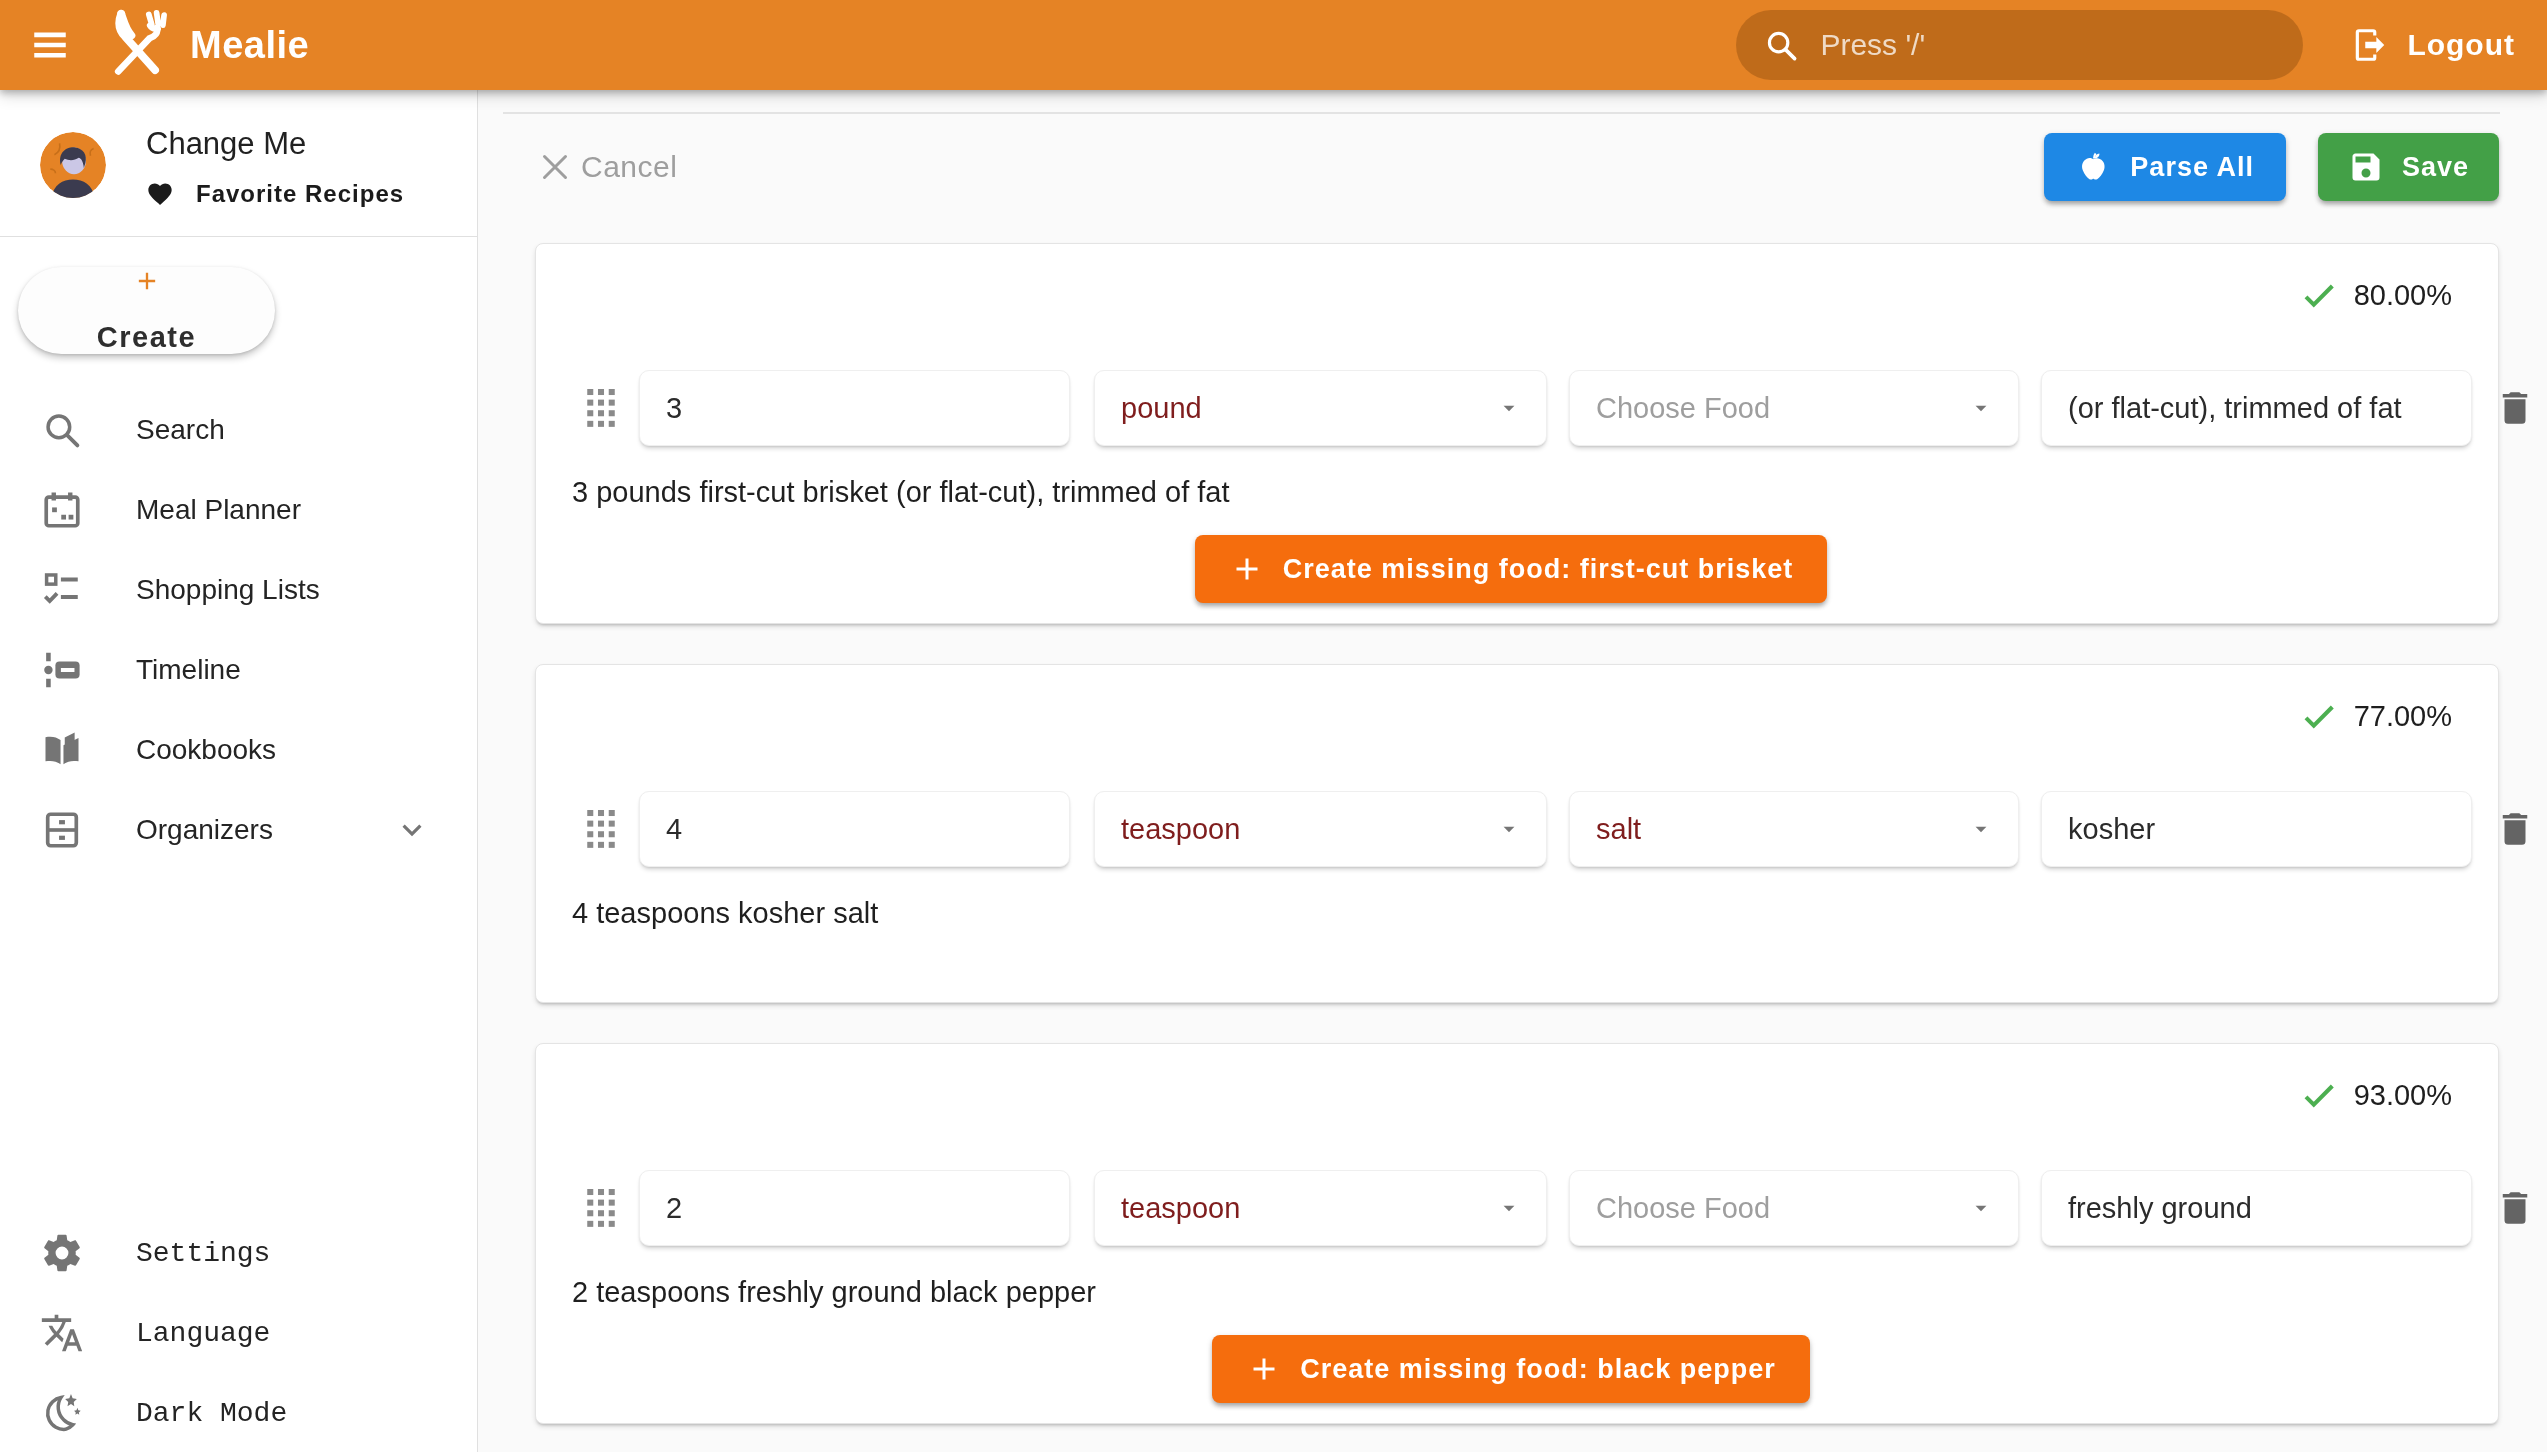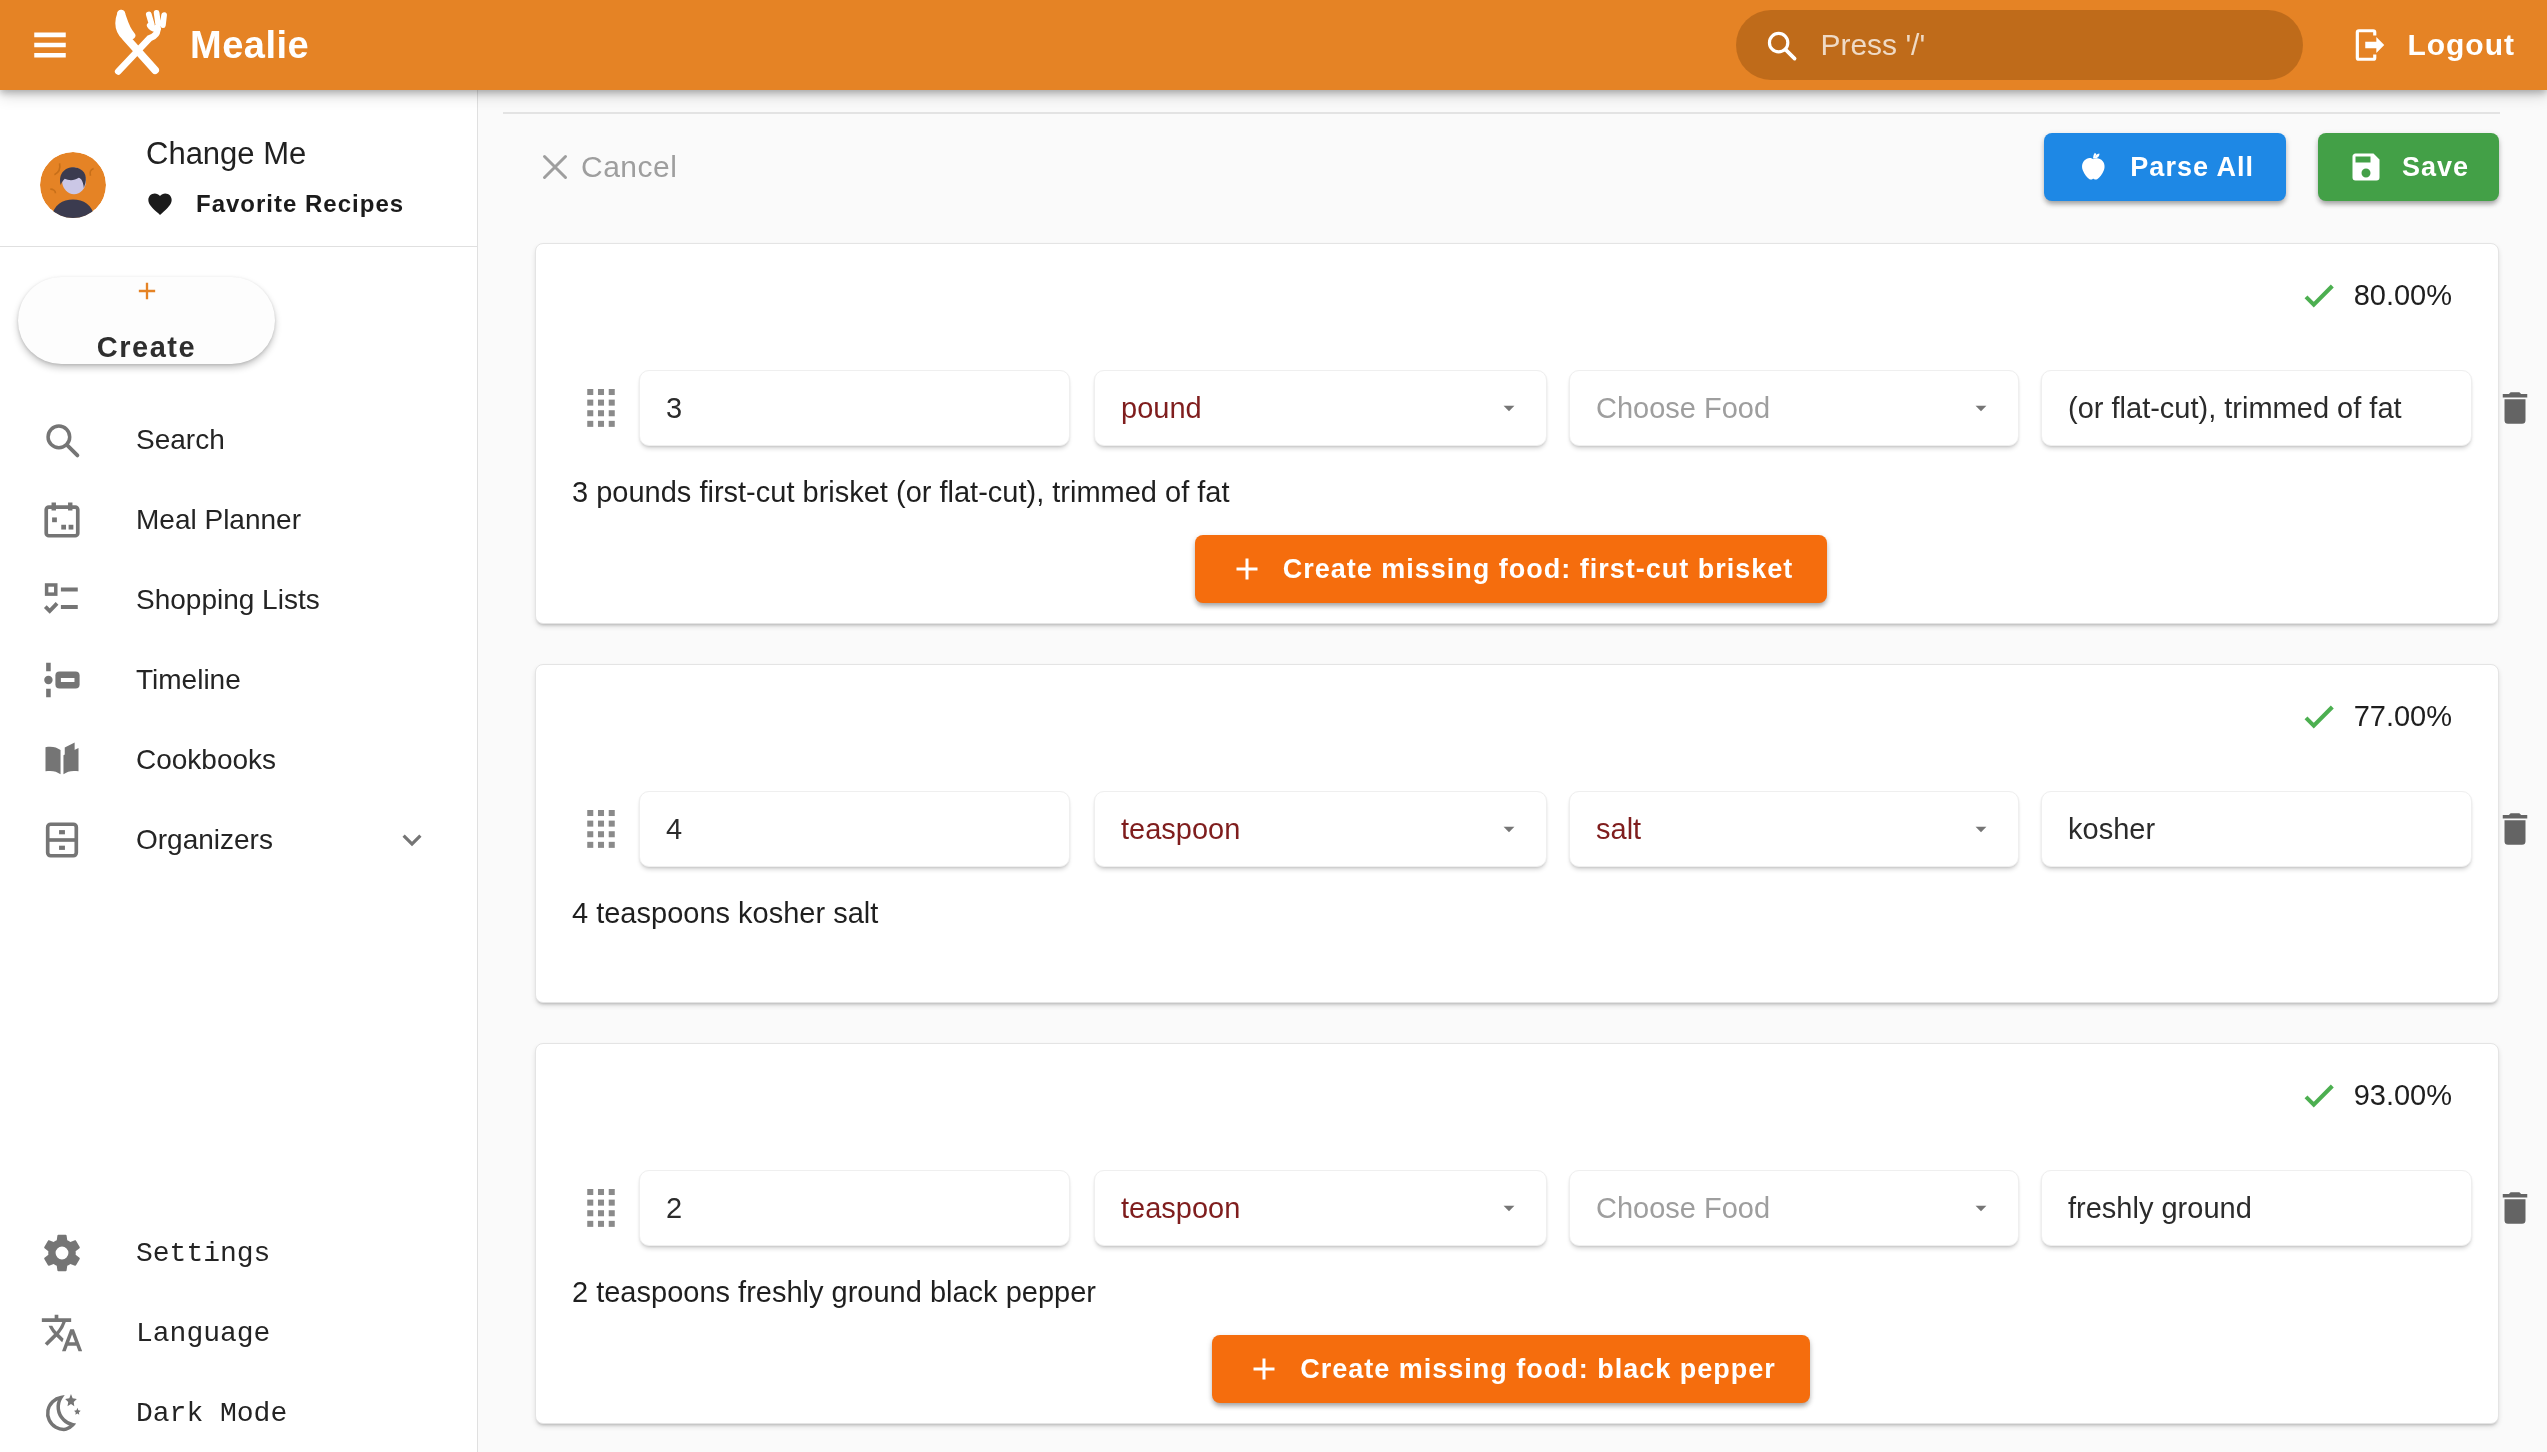--- a/index.html
+++ b/index.html
@@ -25,21 +25,21 @@
     color:#fff; font-size:30px; width:100%; font-family:inherit; }
   .searchbar input::placeholder { color:rgba(255,255,255,.75); }
   .logout { display:flex; align-items:center; gap:18px; color:#fff; margin-left:34px;
     padding:0 14px; height:66px; cursor:pointer; }
   .logout svg { width:38px; height:38px; }
   .logout .lbl { font-size:30px; font-weight:600; letter-spacing:1px; }
 
   
   .sidebar { position:absolute; top:90px; left:0; bottom:0; width:478px; background:#fff;
     border-right:1px solid #e0e0e0; display:flex; flex-direction:column; z-index:5; }
-  .user { display:flex; align-items:flex-end; gap:40px; padding:32px 20px 28px 40px;margin-top:10px; }
+  .user { display:flex; align-items:center; gap:40px; padding:32px 20px 28px 40px; }
   .avatar { width:66px; height:66px; border-radius:50%; overflow:hidden; flex:0 0 auto; }
   .avatar svg { width:100%; height:100%; display:block; }
   .user-name { font-size:31px; color:#212121; line-height:1.15; padding-top:4px; }
   .fav-btn { display:flex; align-items:center; gap:22px; margin-top:18px; cursor:pointer; }
   .fav-btn svg { width:28px; height:28px; color:#1b1b1b; }
   .fav-btn .lbl { font-size:24px; font-weight:600; letter-spacing:1px; color:#1b1b1b; }
   .side-divider { height:1px; background:#e0e0e0; }
   .create-btn { margin:30px 0 14px 18px; width:257px; height:87px; border-radius:44px;
     background:#fdfdfd; border:none; display:flex; align-items:center; justify-content:center;
     gap:26px; cursor:pointer; box-shadow:0 4px 7px rgba(0,0,0,.22), 0 1px 3px rgba(0,0,0,.12);

